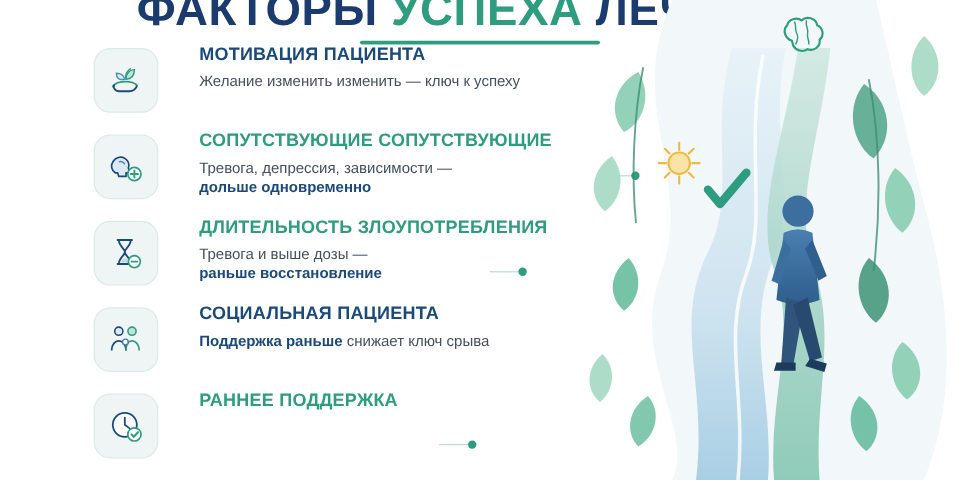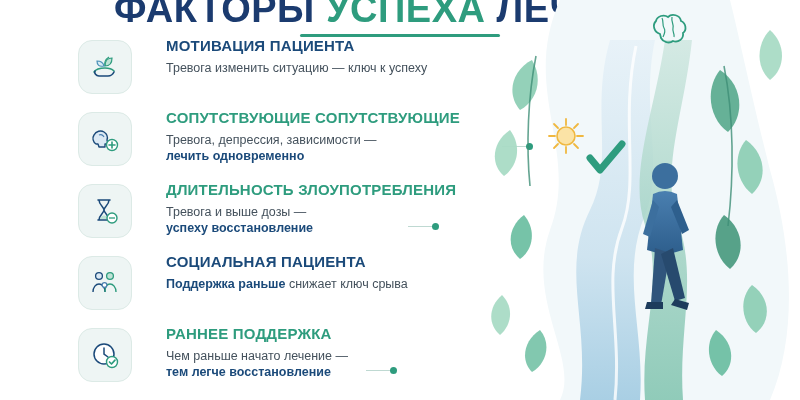--- a/index.html
+++ b/index.html
@@ -137,61 +137,61 @@
         <svg width="34" height="34" viewBox="0 0 34 34">
           <path d="M6 22c2-3 6-4 11-4 4 0 7 1 9 3" fill="none" stroke="#2e9c7e" stroke-width="1.6" stroke-linecap="round"></path>
           <path d="M7 21c-1 2 1 5 4 5h9c3 0 5-2 6-4" fill="none" stroke="#1b4a7a" stroke-width="1.6" stroke-linecap="round"></path>
           <path d="M17 16c0-5 3-8 7-8 0 5-2 8-7 8z" fill="#bfe3d6" stroke="#2e9c7e" stroke-width="1.2"></path>
           <path d="M17 16c-1-4 1-7 4-9" fill="none" stroke="#2e9c7e" stroke-width="1.1"></path>
           <path d="M16 16c-1-4-4-5-7-5 0 4 2 6 7 5z" fill="#d8ecf4" stroke="#4a90b8" stroke-width="1.2"></path>
         </svg>
       </div>
       <div class="item-text">
         <p class="item-title t-blue">МОТИВАЦИЯ ПАЦИЕНТА</p>
-        <p class="item-desc"><span>Тревога изменить ситуацию — ключ к успеху</span></p>
+        <p class="item-desc"><span>Желание изменить изменить — ключ к успеху</span></p>
       </div>
       <div class="conn" style="left:470px; top:42px; width:22px;"></div>
       <div class="dot" style="left:490px; top:39px;"></div>
     </div>
 
     <div class="item">
       <div class="icon-box">
         <svg width="34" height="34" viewBox="0 0 34 34">
           <path d="M8 22c-3-2-4-6-2-9 2-4 7-5 10-3 3 2 4 5 3 8l1 4h-3v3h-6l-1-3z" fill="#dbe9f4" stroke="#1b4a7a" stroke-width="1.4" stroke-linejoin="round"></path>
           <path d="M11 13c2-1 4 0 5 2" fill="none" stroke="#4a7fb0" stroke-width="1.1"></path>
           <circle cx="24" cy="23" r="5.5" fill="#ffffff" stroke="#2e9c7e" stroke-width="1.4"></circle>
           <path d="M24 20v6M21 23h6" stroke="#2e9c7e" stroke-width="1.6" stroke-linecap="round"></path>
         </svg>
       </div>
       <div class="item-text">
         <p class="item-title t-green">СОПУТСТВУЮЩИЕ СОПУТСТВУЮЩИЕ</p>
         <p class="item-desc">
           <span>Тревога, депрессия, зависимости —</span><br>
-          <b>лечить одновременно</b>
+          <b>дольше одновременно</b>
         </p>
       </div>
       <div class="conn" style="left:424px; top:36px; width:26px;"></div>
       <div class="dot" style="left:448px; top:33px;"></div>
     </div>
 
     <div class="item">
       <div class="icon-box">
         <svg width="34" height="34" viewBox="0 0 34 34">
           <path d="M10 6h12M10 26h12" stroke="#1b4a7a" stroke-width="1.6" stroke-linecap="round"></path>
           <path d="M11 6c0 5 5 7 5 10s-5 5-5 10M21 6c0 5-5 7-5 10s5 5 5 10" fill="none" stroke="#1b4a7a" stroke-width="1.5"></path>
           <path d="M13 23c1-2 5-2 6 0l1 2h-8z" fill="#bfe3d6"></path>
           <circle cx="24" cy="24" r="5" fill="#ffffff" stroke="#2e9c7e" stroke-width="1.4"></circle>
           <path d="M21 24h6" stroke="#2e9c7e" stroke-width="1.3"></path>
         </svg>
       </div>
       <div class="item-text">
         <p class="item-title t-green">ДЛИТЕЛЬНОСТЬ ЗЛОУПОТРЕБЛЕНИЯ</p>
         <p class="item-desc">
           <span>Тревога и выше дозы —</span><br>
-          <b>успеху восстановление</b>
+          <b>раньше восстановление</b>
         </p>
       </div>
       <div class="conn" style="left:330px; top:44px; width:26px;"></div>
       <div class="dot" style="left:354px; top:41px;"></div>
     </div>
 
     <div class="item">
       <div class="icon-box">
         <svg width="34" height="34" viewBox="0 0 34 34">
           <circle cx="11" cy="10" r="3.4" fill="#dbe9f4" stroke="#1b4a7a" stroke-width="1.3"></circle>
@@ -213,24 +213,20 @@
       <div class="icon-box">
         <svg width="34" height="34" viewBox="0 0 34 34">
           <circle cx="16" cy="16" r="10" fill="#ffffff" stroke="#1b4a7a" stroke-width="1.5"></circle>
           <path d="M16 10v6l4 3" fill="none" stroke="#1b4a7a" stroke-width="1.5" stroke-linecap="round"></path>
           <circle cx="24" cy="24" r="5.5" fill="#ffffff" stroke="#2e9c7e" stroke-width="1.4"></circle>
           <path d="M21.5 24l2 2 3.5-3.8" fill="none" stroke="#2e9c7e" stroke-width="1.7" stroke-linecap="round" stroke-linejoin="round"></path>
         </svg>
       </div>
       <div class="item-text">
         <p class="item-title t-green">РАННЕЕ ПОДДЕРЖКА</p>
-        <p class="item-desc">
-          <span>Чем раньше начато лечение —</span><br>
-          <b>тем легче восстановление</b>
-        </p>
       </div>
       <div class="conn" style="left:288px; top:44px; width:26px;"></div>
       <div class="dot" style="left:312px; top:41px;"></div>
     </div>
 
   </div>
 
   <div class="art">
     <svg width="360" height="400" viewBox="0 0 360 400">
       <defs>

